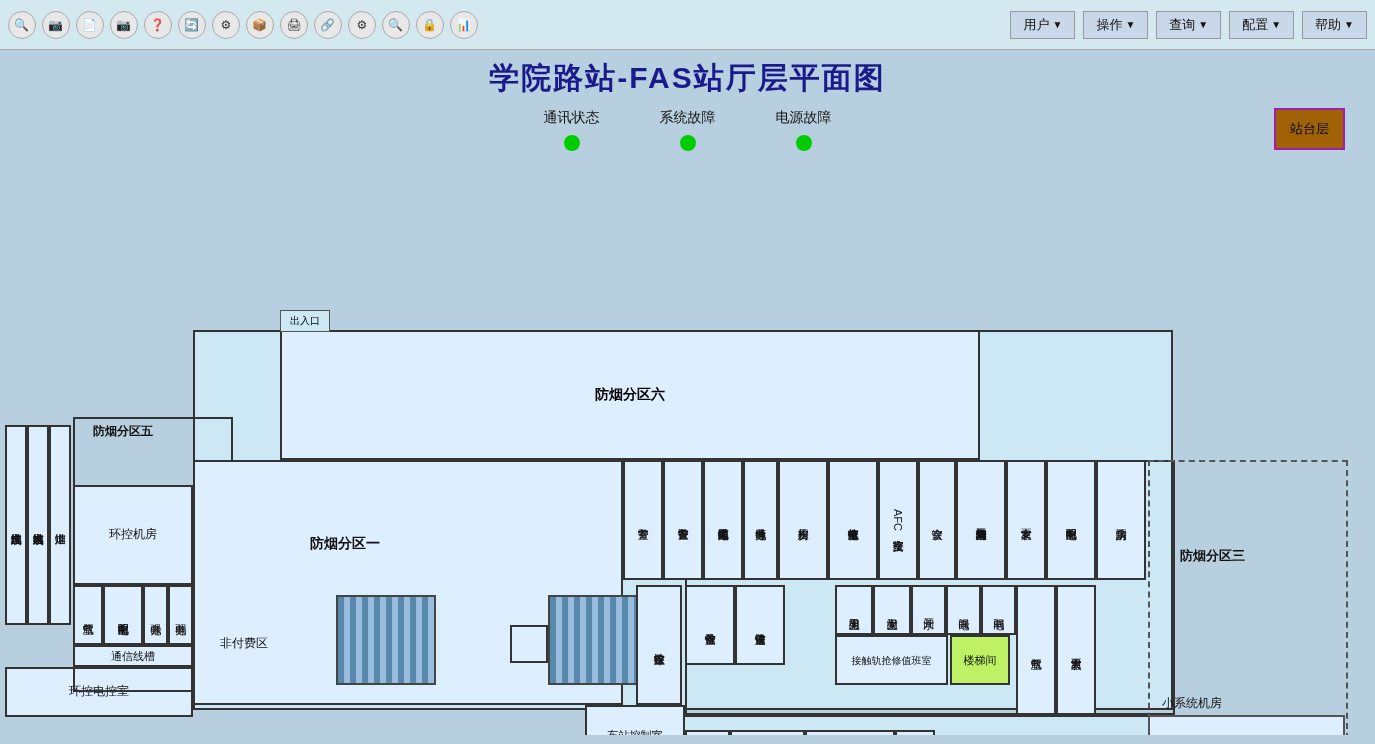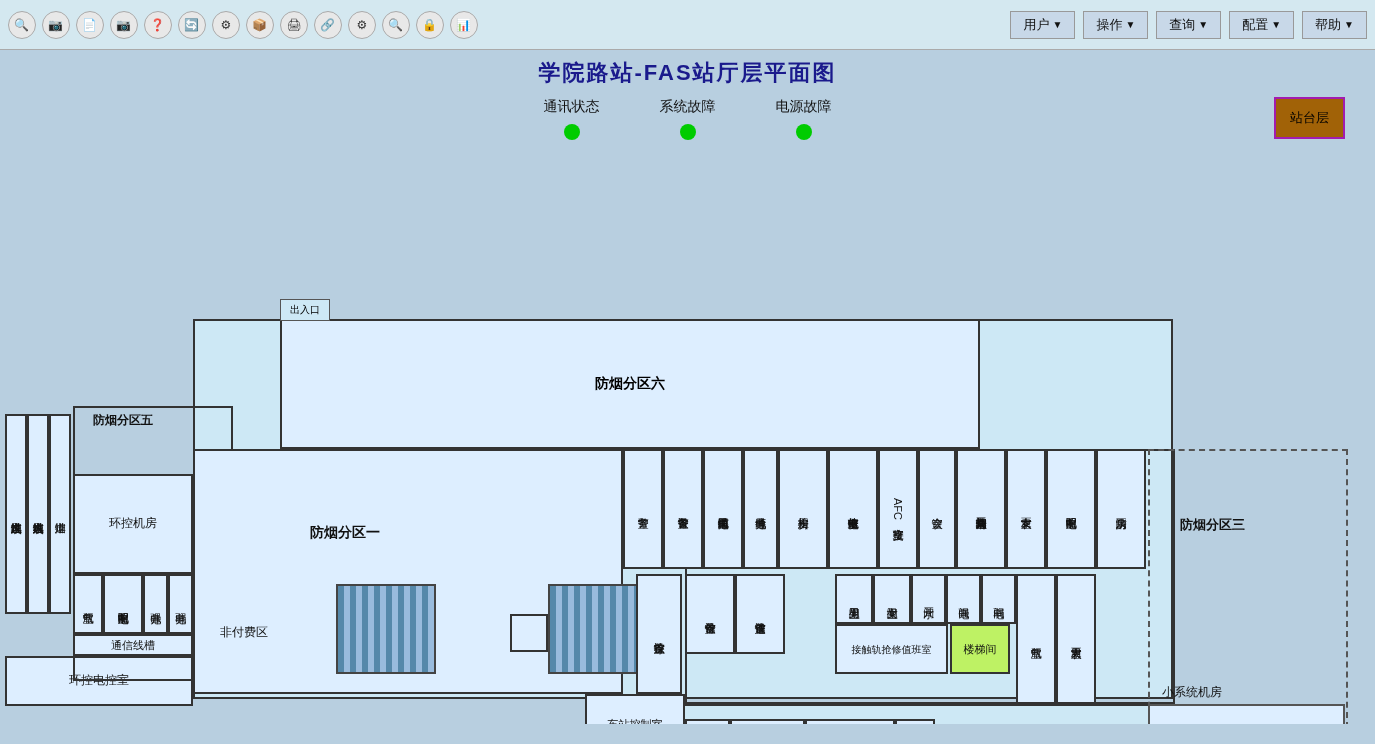--- a/index.html
+++ b/index.html
@@ -56,21 +56,21 @@
     }
     .dropdown-arrow { font-size: 10px; }
 
     
     #title-area {
       background: #b8cfe0;
       text-align: center;
       padding: 8px 0 4px 0;
     }
     #title-area h1 {
-      font-size: 22px;
+      font-size: 30px;
       color: #1a1a8c;
       font-weight: bold;
       letter-spacing: 2px;
     }
 
     
     #status-bar {
       display: flex;
       align-items: center;
       justify-content: center;
@@ -318,21 +318,21 @@
 
   <div class="room" style="left:1046px;top:305px;width:50px;height:120px;font-size:10px;z-index:4;background:#ddeeff;">
     <span class="room-label-vertical">照明配电室</span>
   </div>
 
   <div class="room" style="left:1096px;top:305px;width:50px;height:120px;font-size:10px;z-index:4;background:#ddeeff;">
     <span class="room-label-vertical">消防泵房</span>
   </div>
 
   <div style="position:absolute;left:1148px;top:305px;width:200px;height:360px;border:2px solid #555;border-style:dashed;background:transparent;z-index:2;"></div>
-  <div style="position:absolute;left:1180px;top:372px;font-size:13px;font-weight:bold;color:#111;z-index:3;">防烟分区三</div>
+  <div style="position:absolute;left:1180px;top:392px;font-size:13px;font-weight:bold;color:#111;z-index:3;">防烟分区三</div>
   <div style="position:absolute;left:1162px;top:540px;font-size:12px;color:#111;z-index:3;">小系统机房</div>
 
   <div class="room" style="left:685px;top:430px;width:50px;height:80px;font-size:10px;z-index:4;background:#ddeeff;">
     <span class="room-label-vertical">信号设备室</span>
   </div>
 
   <div class="room" style="left:735px;top:430px;width:50px;height:80px;font-size:10px;z-index:4;background:#ddeeff;">
     <span class="room-label-vertical">通信设备室</span>
   </div>
 

